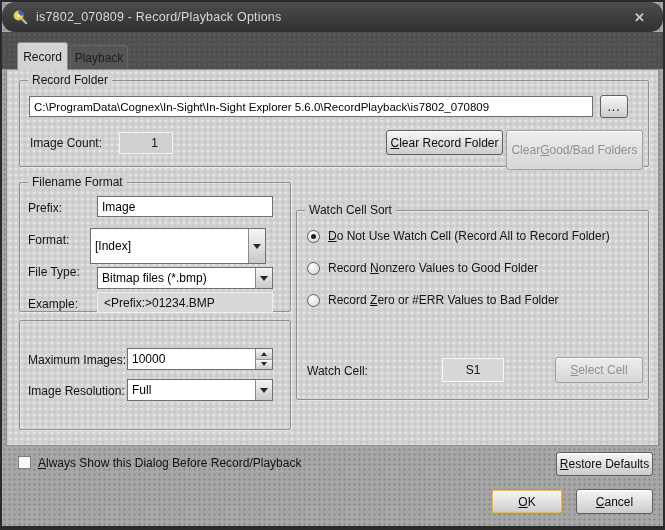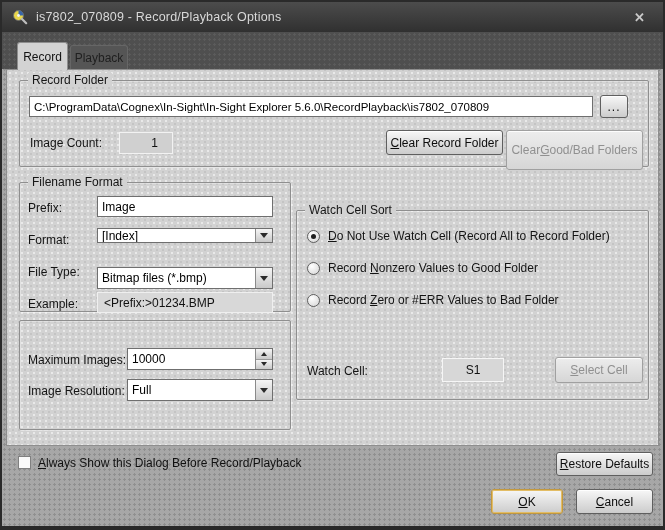--- a/index.html
+++ b/index.html
@@ -3,21 +3,21 @@
 <meta charset="utf-8">
 <style>
   html,body{margin:0;padding:0;background:#6b6b6b;}
   *{box-sizing:border-box;font-family:"Liberation Sans",sans-serif;}
   .window{position:relative;width:665px;height:530px;border:2px solid #2a2a2a;border-bottom-width:4px;
     background-color:#a7a7a7;
     background-image:radial-gradient(rgba(60,60,60,.22) 1px, transparent 1.4px);
     background-size:5px 5px;overflow:hidden;}
   
   .titlebar{position:absolute;top:0;left:0;right:0;height:30px;
-    background:linear-gradient(#4c4c4c,#303030);display:flex;align-items:center;padding:0 10px;}
+    background:linear-gradient(#4c4c4c,#303030);display:flex;align-items:center;padding:0 10px;border-radius:13px;}
   .titlebar .title{color:#d9d9d9;font-size:12.5px;margin-left:8px;flex:1;letter-spacing:.2px;}
   .close-x{color:#c9c9c9;font-size:13px;font-weight:bold;padding:2px 8px;cursor:default;}
   
   .tabstrip{position:absolute;top:30px;left:0;right:0;height:37px;
     background-color:#4f4f4f;
     background-image:radial-gradient(rgba(255,255,255,.07) 1px, transparent 1.4px);
     background-size:5px 5px;}
   .tab{position:absolute;bottom:-1px;display:flex;align-items:center;justify-content:center;
     font-size:12px;border-radius:3px 3px 0 0;}
   .tab.active{left:15px;width:51px;height:28px;z-index:5;color:#121212;
@@ -112,21 +112,21 @@
           <span class="u">G</span>
           <span>ood/Bad Folders</span>
       </div>
     </div>
 
     <div class="group" style="left:12px;top:112px;width:272px;height:130px;">
       <span class="legend">Filename Format</span>
       <span class="lbl" style="left:8px;top:18px;">Prefix:</span>
       <div class="tbox" style="left:77px;top:13px;width:176px;height:21px;">Image</div>
       <span class="lbl" style="left:8px;top:50px;">Format:</span>
-      <div class="combo" style="left:77px;top:45px;width:176px;height:15px;">
+      <div class="combo" style="left:70px;top:45px;width:176px;height:36px;">
         <span class="val">[Index]</span>
         <span class="dd">
             <span class="tri-down"></span>
           </span>
       </div>
       <span class="lbl" style="left:8px;top:82px;">File Type:</span>
       <div class="combo" style="left:77px;top:84px;width:176px;height:22px;">
         <span class="val">Bitmap files (*.bmp)</span>
         <span class="dd">
             <span class="tri-down"></span>

